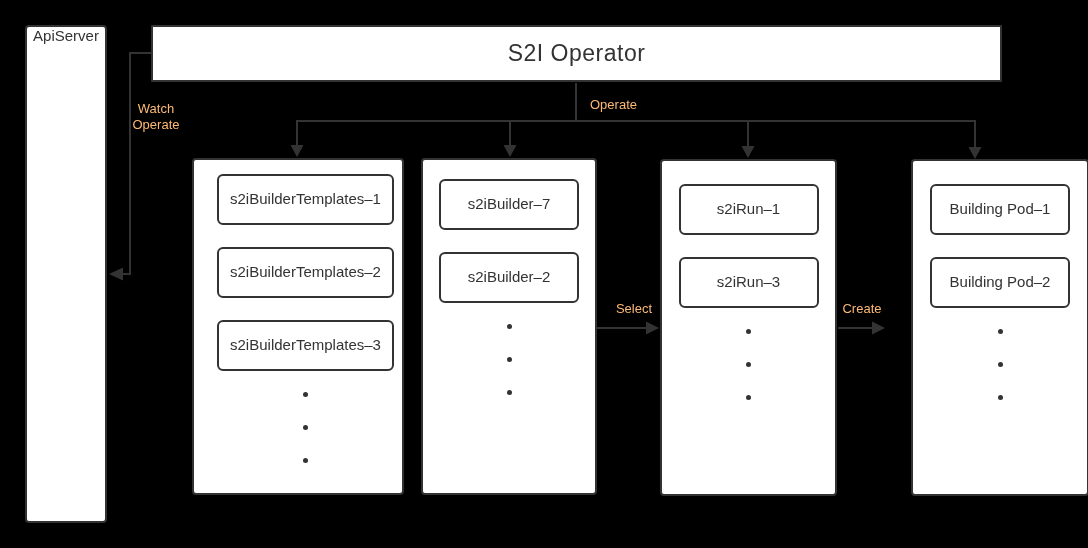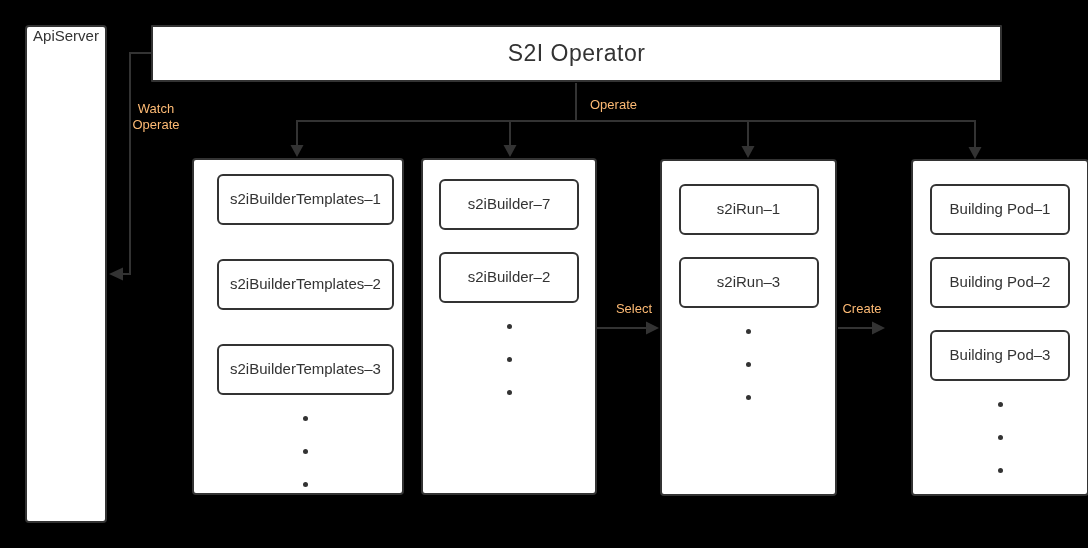--- a/index.html
+++ b/index.html
@@ -43,21 +43,21 @@
   .item{
     box-sizing:border-box;
     border:2px solid #333;border-radius:6px;
     height:51px;
     display:flex;align-items:center;justify-content:center;
     text-align:center;
     font-size:15px;line-height:1.35;color:#333;
     margin-top:22px;
     background:#fff;
   }
-  .col-1 .item{width:177px;margin-top:34px;}
+  .col-1 .item{width:177px;margin-top:22px;}
   .col-1 .item:first-child{margin-top:14px;}
   .col-1 .item span{display:inline-block;max-width:158px;}
   .col-2 .item{width:140px;}
   .col-2 .item:first-child{margin-top:19px;}
   .col-3 .item{width:140px;}
   .col-3 .item:first-child{margin-top:23px;}
   .col-4 .item{width:140px;}
   .col-4 .item:first-child{margin-top:23px;}
   .dots{
     margin-top:21px;
@@ -168,23 +168,20 @@
     </div>
   </div>
 
   <div class="box col col-4">
     <div class="item">
       <span>Building Pod–1</span>
     </div>
     <div class="item">
       <span>Building Pod–2</span>
     </div>
-    <div class="item">
-      <span>Building Pod–3</span>
-    </div>
     <div class="dots">
       <div class="dot"></div>
       <div class="dot"></div>
       <div class="dot"></div>
     </div>
   </div>
 
 </div>
 
 </body></html>

